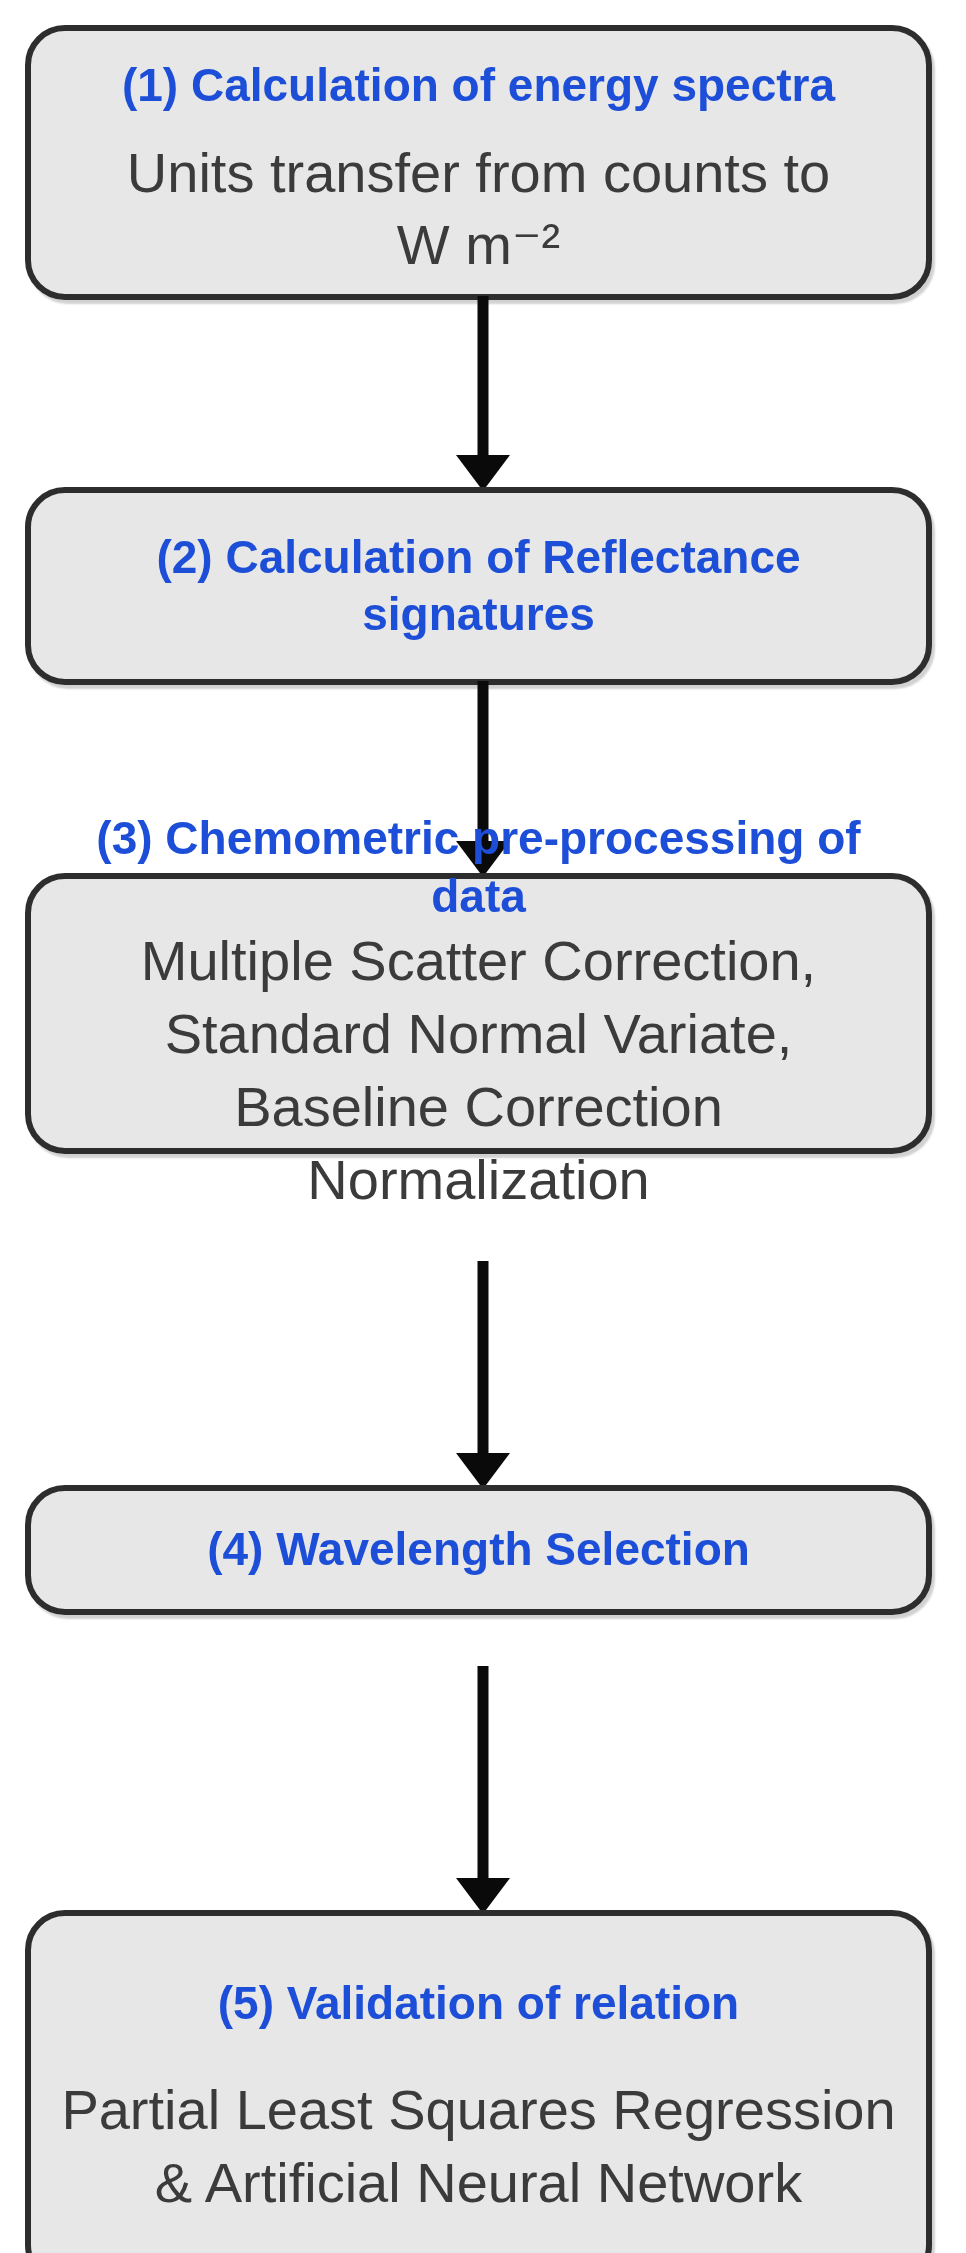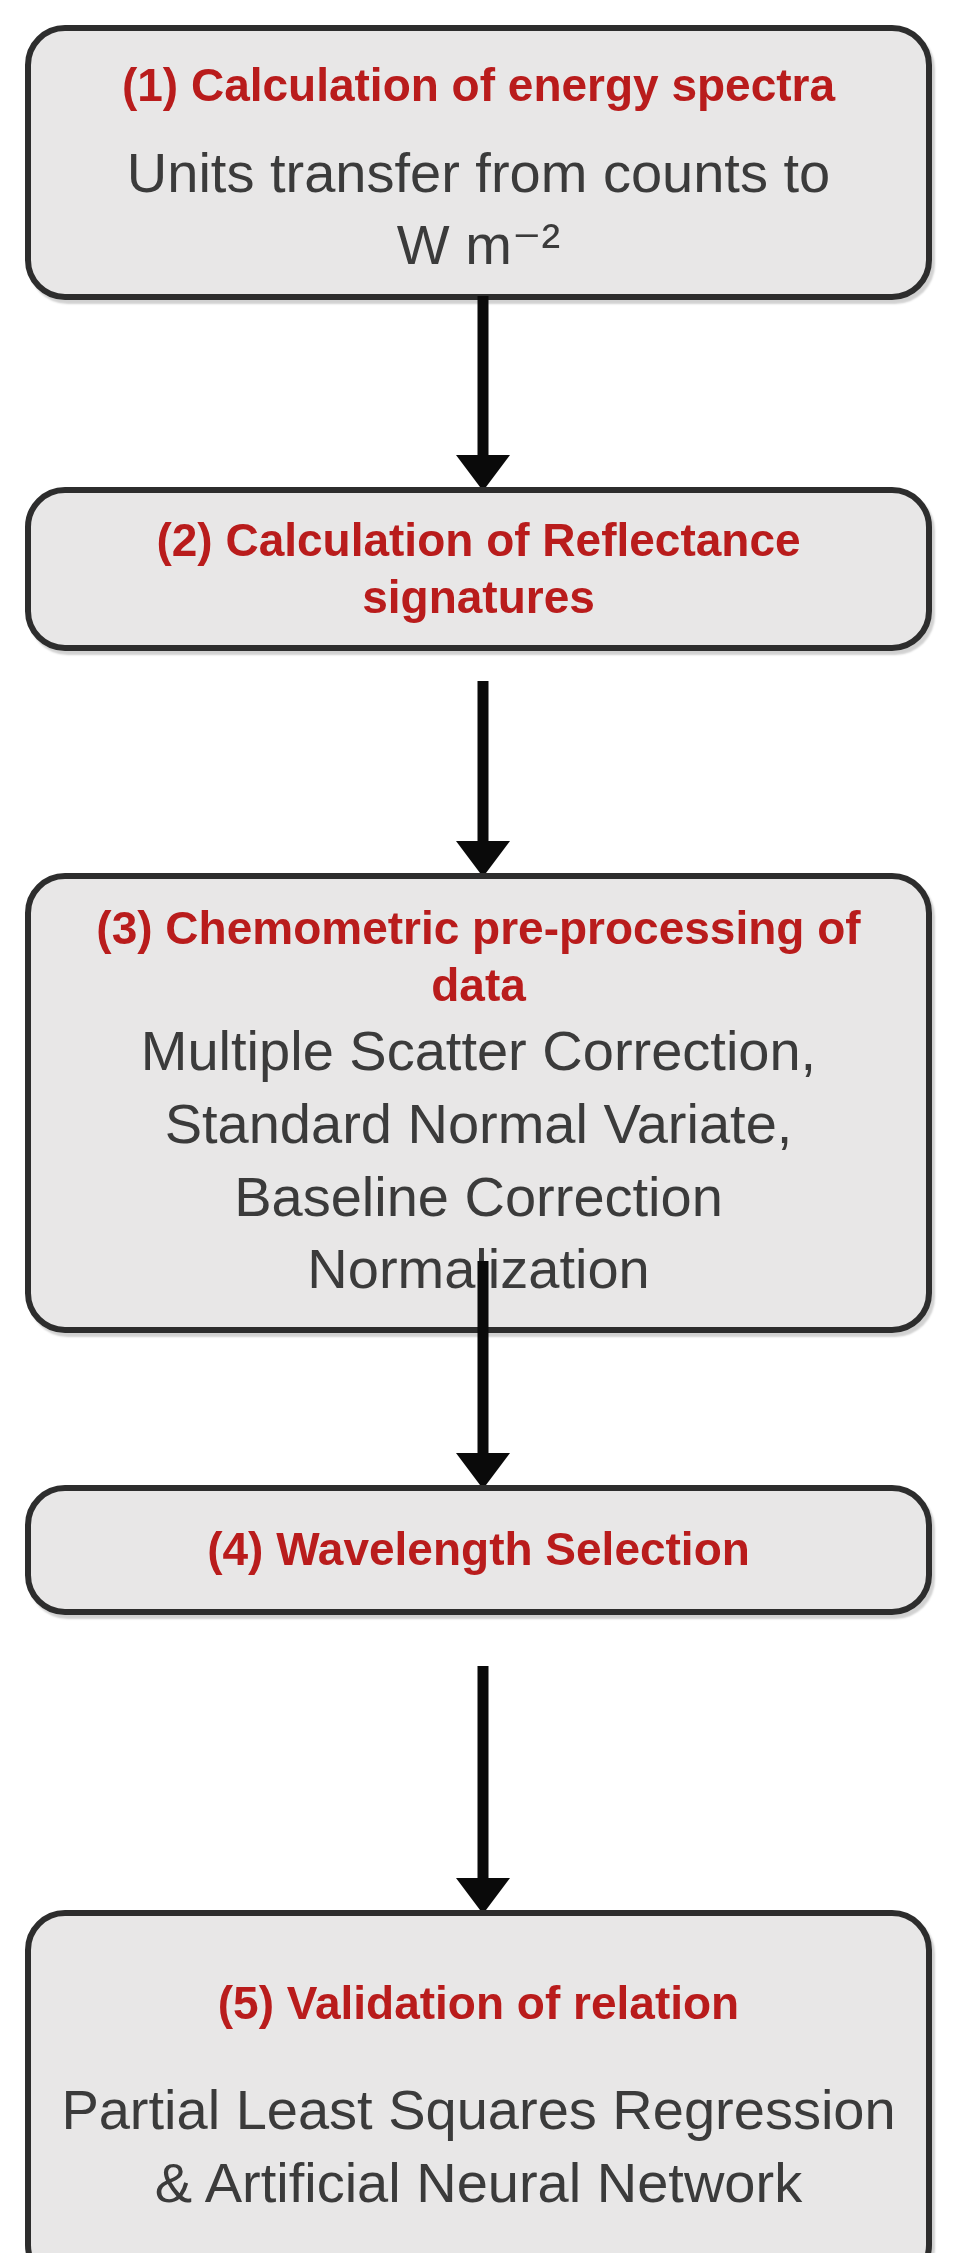--- a/index.html
+++ b/index.html
@@ -27,37 +27,37 @@
     display: flex;
     flex-direction: column;
     align-items: center;
     justify-content: center;
     text-align: center;
     padding: 16px 28px;
   }
   .step-title {
     font-size: 46px;
     font-weight: 700;
-    color: #b91c1c;
+    color: #1d4ed8;
     line-height: 1.25;
   }
   .step-body {
     font-size: 56px;
     font-weight: 400;
     color: #3b3b3b;
     line-height: 1.3;
   }
   .body-line { white-space: nowrap; }
 
   
   #box-1 { top: 25px;   height: 275px; justify-content: flex-start; padding-top: 26px; }
   #box-1 .step-body { margin-top: 22px; }
-  #box-2 { top: 487px;  height: 164px; }
+  #box-2 { top: 487px;  height: 198px; }
   #box-2 .step-title { max-width: 800px; }
-  #box-3 { top: 873px;  height: 460px; padding-top: 10px; padding-bottom: 10px; }
+  #box-3 { top: 873px;  height: 281px; padding-top: 10px; padding-bottom: 10px; }
   #box-3 .step-title { max-width: 830px; }
   #box-4 { top: 1485px; height: 130px; }
   #box-4 .step-body { margin-top: 20px; }
   #box-5 { top: 1910px; height: 375px; }
   #box-5 .step-body { margin-top: 42px; }
 
   
   .flow-arrow {
     position: absolute;
     left: 452px;

